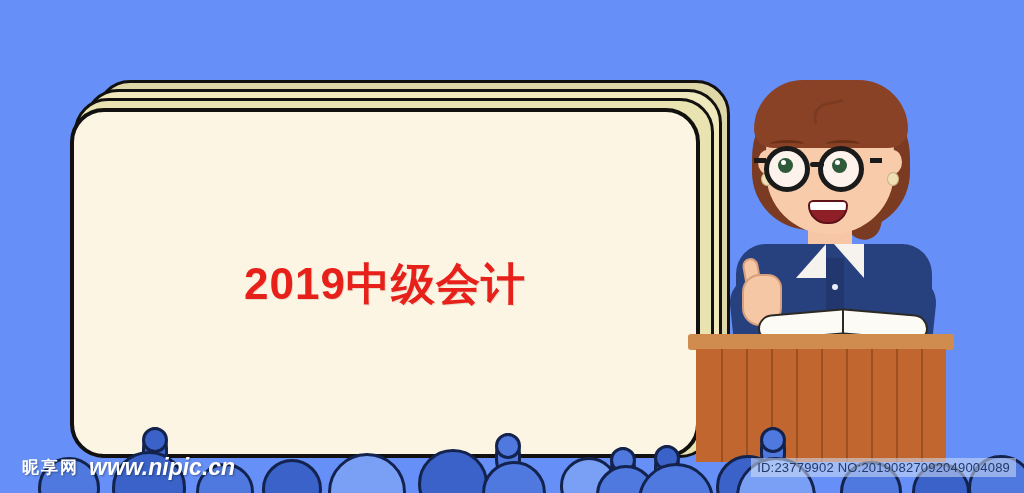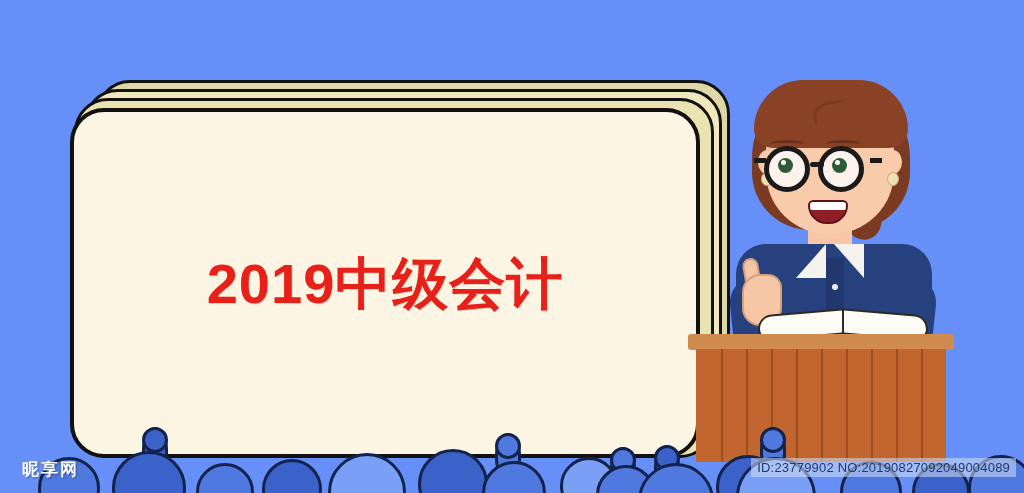--- a/index.html
+++ b/index.html
@@ -45,21 +45,21 @@
   
   .board-text{
     position:absolute;
     left:0; top:0; width:100%; height:100%;
     display:flex; flex-direction:column;
     align-items:center; justify-content:center;
     padding-top:10px;
     box-sizing:border-box;
   }
   .line-top{
-    font-size:56px;
+    font-size:44px;
     font-weight:bold;
     color:#e8201a;
     letter-spacing:1px;
     line-height:1;
     margin-bottom:8px;
     text-shadow:1px 1px 0 rgba(0,0,0,.10);
     white-space:nowrap;
   }
   .line-main{
     font-size:83px;
@@ -458,17 +458,18 @@
       <div class="tuft" style="left: 760px; top: 14px; width: 26px; height: 44.2px; background: rgb(79, 121, 222); border-color: rgb(19, 35, 78);"></div>
       <div class="stud" style="left: 760px; top: 14px; width: 26px; height: 26px; background: rgb(79, 121, 222); border-color: rgb(19, 35, 78);"></div>
       <div class="stud" style="left: 736px; top: 44px; width: 80px; height: 80px; background: rgb(122, 160, 245); border-color: rgb(19, 35, 78);"></div>
       <div class="stud" style="left: 840px; top: 48px; width: 62px; height: 62px; background: rgb(79, 121, 222); border-color: rgb(19, 35, 78);"></div>
       <div class="stud" style="left: 912px; top: 50px; width: 58px; height: 58px; background: rgb(58, 98, 200); border-color: rgb(19, 35, 78);"></div>
       <div class="stud" style="left: 968px; top: 42px; width: 66px; height: 66px; background: rgb(79, 121, 222); border-color: rgb(19, 35, 78);"></div>
     </div>
 
   <div class="wm">
     <span class="wm-logo">昵享网</span>
+    <span class="wm-url">www.nipic.cn</span>
   </div>
 
   <div class="idtag">ID:23779902 NO:20190827092049004089</div>
 
 </div>
 
 </body></html>

